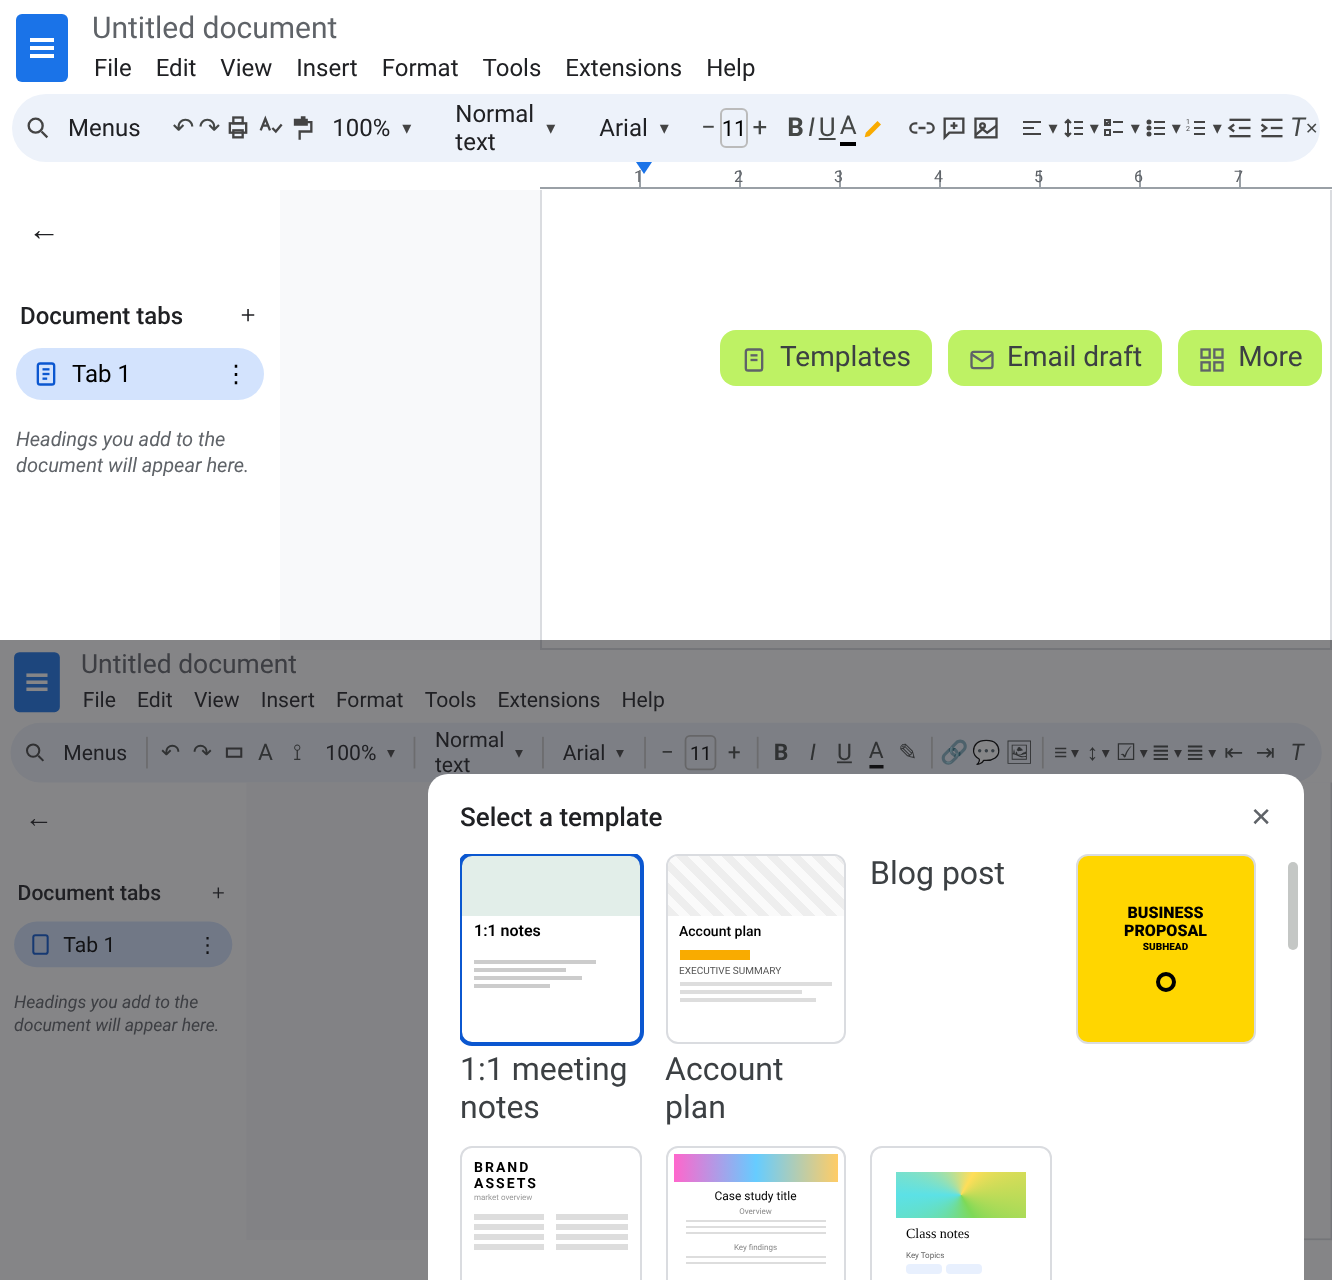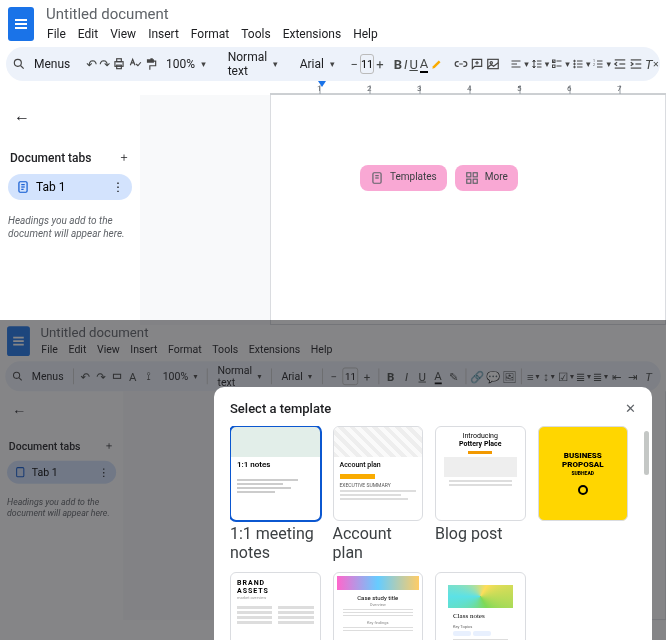--- a/index.html
+++ b/index.html
@@ -24,21 +24,21 @@
   .body { display:flex; height:230px; }
   .sidepanel { width:140px; padding:6px 8px; }
   .backbtn { width:28px; height:28px; border-radius:50%; display:flex; align-items:center; justify-content:center; font-size:16px; color:#202124; }
   .dtabs { display:flex; justify-content:space-between; align-items:center; font-size:12px; font-weight:500; color:#202124; margin:20px 2px 8px 2px; }
   .tab1 { display:flex; align-items:center; justify-content:space-between; background:#d3e3fd; border-radius:16px; padding:6px 8px; font-size:12px; }
   .tab1 .l { display:flex; align-items:center; gap:6px; }
   .hint { font-size:10px; color:#5f6368; font-style:italic; margin-top:14px; line-height:1.3; }
   .page { flex:1; background:#f8f9fa; position:relative; padding-left:130px; }
   .sheet { position:absolute; top:0; left:130px; right:0; bottom:0; background:#fff; border:1px solid #dadce0; border-top:none; }
   .chips { position:absolute; top:70px; left:220px; display:flex; gap:8px; }
-  .chip { display:flex; align-items:flex-start; gap:6px; background:#f9a8d4; border-radius:8px; padding:6px 10px; font-size:10px; color:#3c4043; }
+  .chip { display:flex; align-items:flex-end; gap:6px; background:#bef264; border-radius:8px; padding:6px 10px; font-size:14px; color:#3c4043; }
   
   .screen2 { position:relative; transform-origin:top left; height:320px; }
   .overlay { position:absolute; inset:0; background:rgba(32,33,36,0.55); }
   .modal { position:absolute; left:214px; top:67px; right:14px; bottom:0; background:#fff; border-radius:10px 10px 0 0; padding:14px 16px 0 16px; display:flex; flex-direction:column; }
   .mhdr { display:flex; justify-content:space-between; align-items:center; font-size:13px; font-weight:500; color:#202124; margin-bottom:10px; }
   .grid { display:grid; grid-template-columns:repeat(4, 1fr); gap:10px 12px; overflow:hidden; padding-right:8px; }
   .card { display:flex; flex-direction:column; gap:3px; }
   .thumb { aspect-ratio: 1/1.05; border:1px solid #dadce0; border-radius:6px; overflow:hidden; font-size:6px; position:relative; background:#fff; }
   .card.sel .thumb { outline:2px solid #0b57d0; outline-offset:-1px; }
   .tlabel { font-size:16px; color:#3c4043; }
@@ -289,20 +289,27 @@
         <div class="chip">
             <svg width="14" height="14" viewBox="0 0 24 24" fill="none" stroke="#5f6368" stroke-width="2">
               <rect x="5" y="3" width="14" height="18" rx="2"></rect>
               <line x1="9" y1="8" x2="15" y2="8"></line>
               <line x1="9" y1="12" x2="15" y2="12"></line>
             </svg>
             <span>Templates</span>
           </div>
         <div class="chip">
             <svg width="14" height="14" viewBox="0 0 24 24" fill="none" stroke="#5f6368" stroke-width="2">
+              <rect x="3" y="5" width="18" height="14" rx="2"></rect>
+              <path d="M3 7l9 6 9-6"></path>
+            </svg>
+            <span>Email draft</span>
+          </div>
+        <div class="chip">
+            <svg width="14" height="14" viewBox="0 0 24 24" fill="none" stroke="#5f6368" stroke-width="2">
               <rect x="3" y="3" width="7" height="7"></rect>
               <rect x="14" y="3" width="7" height="7"></rect>
               <rect x="3" y="14" width="7" height="7"></rect>
               <rect x="14" y="14" width="7" height="7"></rect>
             </svg>
             <span>More</span>
           </div>
       </div>
     </div>
   </div>
@@ -436,28 +443,20 @@
           <div style="font-size:5px;padding:0 6px;color:#555">EXECUTIVE SUMMARY</div>
           <div style="padding:2px 6px;display:flex;flex-direction:column;gap:2px;">
             <div style="height:2px;background:#ddd"></div>
               <div style="height:2px;background:#ddd;width:80%"></div>
               <div style="height:2px;background:#ddd;width:90%"></div>
           </div>
         </div>
         <div class="tlabel">Account plan</div>
       </div>
       <div class="card">
-        <div class="thumb th-blog">
-          <div class="h">Introducing</div>
-          <div class="b">Pottery Place</div>
-          <div class="bar2"></div>
-          <div class="box"></div>
-          <div style="height:2px;background:#ddd;margin:2px 8px"></div>
-            <div style="height:2px;background:#ddd;margin:2px 8px"></div>
-        </div>
         <div class="tlabel">Blog post</div>
       </div>
       <div class="card">
         <div class="thumb th-prop">
           <div>BUSINESS</div>
           <div>PROPOSAL</div>
           <div class="sub2">SUBHEAD</div>
           <div class="o"></div>
         </div>
 

